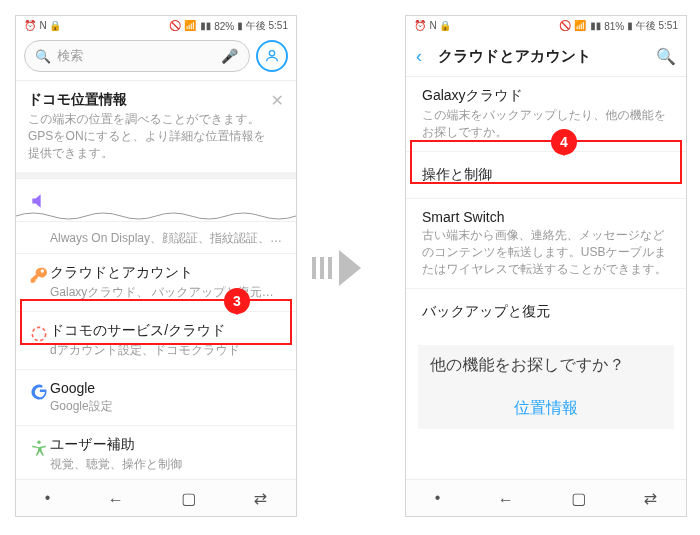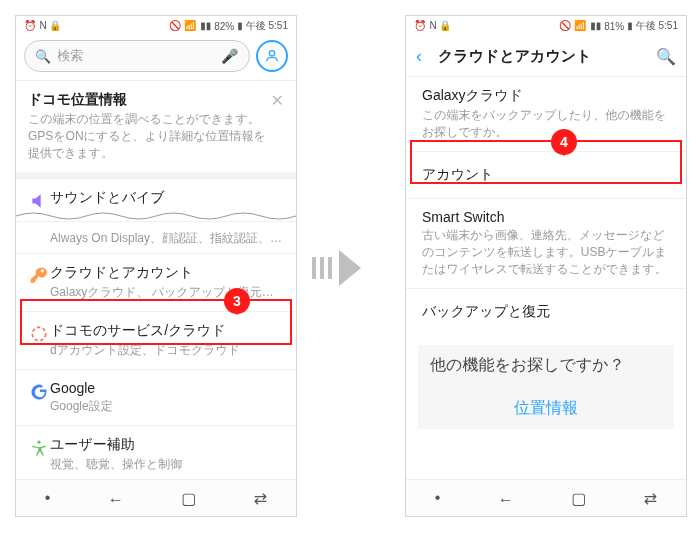--- a/index.html
+++ b/index.html
@@ -121,23 +121,20 @@
     </div>
     <div class="gap"></div>
 
     <div class="group">
       <div class="item wave-wrap">
         <div class="icon">
           <svg viewBox="0 0 24 24">
               <path fill="#9b70ff" d="M4 9v6h4l6 5V4l-6 5H4z"></path>
             </svg>
         </div>
-        <div class="txt">
-            <div class="title">サウンドとバイブ</div>
-          </div>
         <svg class="wave" viewBox="0 0 280 12" preserveAspectRatio="none">
           <path d="M0 6 Q 17 0 35 6 T 70 6 T 105 6 T 140 6 T 175 6 T 210 6 T 245 6 T 280 6 V12 H0 Z" fill="#fff"></path>
           <path d="M0 6 Q 17 0 35 6 T 70 6 T 105 6 T 140 6 T 175 6 T 210 6 T 245 6 T 280 6" fill="none" stroke="#999" stroke-width="1"></path>
         </svg>
       </div>
       <div class="item" style="padding-top:6px;padding-bottom:6px">
         <div class="icon"></div>
         <div class="txt">
             <div class="sub">Always On Display、顔認証、指紋認証、虹彩…</div>
           </div>
@@ -234,21 +231,21 @@
 
     <div class="group">
       <div class="item noicon">
         <div class="txt">
           <div class="title">Galaxyクラウド</div>
           <div class="sub" style="white-space:normal">この端末をバックアップしたり、他の機能をお探しですか。</div>
         </div>
       </div>
       <div class="item noicon" style="padding-top:14px;padding-bottom:14px">
         <div class="txt">
-            <div class="title">アカウント</div>
+            <div class="title">操作と制御</div>
           </div>
       </div>
       <div class="item noicon">
         <div class="txt">
           <div class="title">Smart Switch</div>
           <div class="sub" style="white-space:normal">古い端末から画像、連絡先、メッセージなどのコンテンツを転送します。USBケーブルまたはワイヤレスで転送することができます。</div>
         </div>
       </div>
       <div class="item noicon" style="padding-top:14px;padding-bottom:14px">
         <div class="txt">

